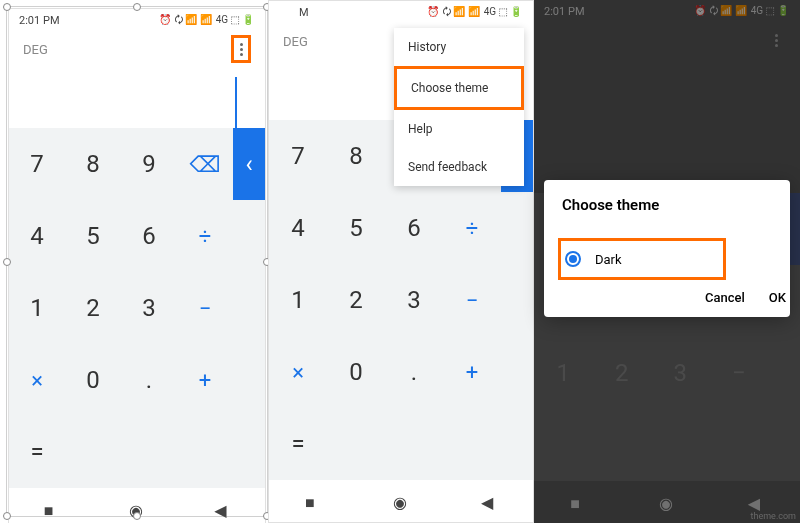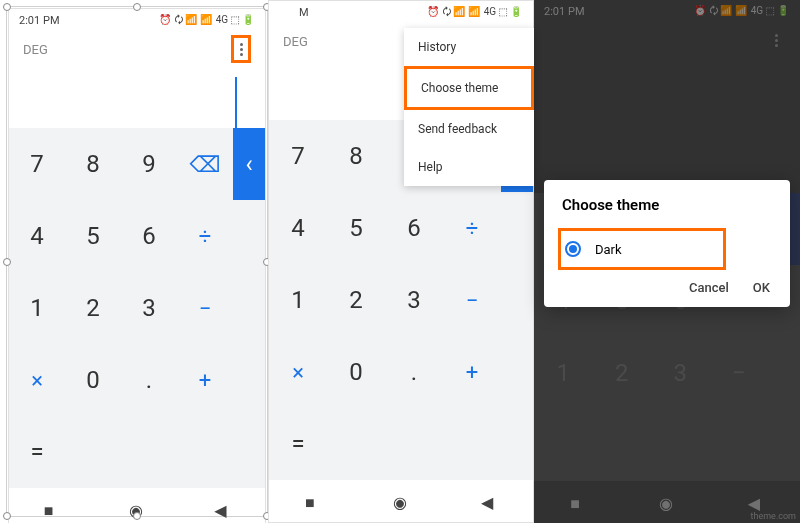--- a/index.html
+++ b/index.html
@@ -18,30 +18,30 @@
 .cursor { position: absolute; right: 28px; top: 10px; width: 2px; height: 62px; background: #1a73e8; }
 .keypad { display: grid; grid-template-columns: repeat(4, 1fr) 32px; background: #f1f3f4; }
 .key { height: 72px; display: flex; align-items: center; justify-content: center; font-size: 24px; font-weight: 400; color: #333; }
 .key.op { color: #1a73e8; font-size: 22px; }
 .key.blue-col { background: #1a73e8; color: #fff; grid-row: span 4; display: flex; align-items: center; justify-content: center; }
 .backspace { color: #1a73e8; font-size: 20px; }
 .nav-bar { height: 42px; display: flex; align-items: center; justify-content: space-around; background: #fff; }
 .nav-bar.dark { background: #5a5a5a; }
 .nav-btn { width: 16px; height: 16px; color: #444; }
 .nav-bar.dark .nav-btn { color: #ccc; }
-.menu-popup { position: absolute; top: 28px; right: 0; width: 130px; background: #fff; box-shadow: 0 2px 8px rgba(0,0,0,0.2); z-index: 5; }
+.menu-popup { position: absolute; top: 28px; right: 10px; width: 130px; background: #fff; box-shadow: 0 2px 8px rgba(0,0,0,0.2); z-index: 5; }
 .menu-item { padding: 12px 14px; font-size: 12px; color: #333; }
 .dim { background: rgba(0,0,0,0.45); position: absolute; inset: 0; z-index: 2; }
 .dialog { position: absolute; top: 180px; left: 10px; right: 10px; background: #fff; border-radius: 4px; z-index: 3; padding: 16px 0 8px; box-shadow: 0 4px 20px rgba(0,0,0,0.3); }
 .dialog-title { font-size: 15px; font-weight: 600; padding: 0 18px 10px; }
 .radio-row { display: flex; align-items: center; gap: 14px; padding: 10px 18px; font-size: 13px; }
 .radio { width: 16px; height: 16px; border: 2px solid #666; border-radius: 50%; display: flex; align-items: center; justify-content: center; }
 .radio.checked { border-color: #1a73e8; }
 .radio.checked::after { content:''; width: 8px; height: 8px; background: #1a73e8; border-radius: 50%; }
-.dialog-actions { display: flex; justify-content: flex-end; gap: 24px; padding: 10px 20px 4px; font-size: 13px; font-weight: 500; color: #404040; }
+.dialog-actions { display: flex; justify-content: flex-end; gap: 24px; padding: 10px 4px 4px; font-size: 13px; font-weight: 500; color: #000000; }
 .sel-handles { position: absolute; inset: 6px 0 6px 6px; border: 1px solid rgba(100,100,100,0.3); pointer-events: none; }
 .handle { position: absolute; width: 8px; height: 8px; background: #fff; border: 1px solid #888; border-radius: 50%; }
 .h-tl { top:-4px; left:-4px; } .h-tr { top:-4px; right:-4px; } .h-bl { bottom:-4px; left:-4px; } .h-br { bottom:-4px; right:-4px; }
 .h-tm { top:-4px; left:50%; margin-left:-4px; } .h-bm { bottom:-4px; left:50%; margin-left:-4px; }
 .h-ml { top:50%; left:-4px; margin-top:-4px; } .h-mr { top:50%; right:-4px; margin-top:-4px; }
 .watermark { position: absolute; bottom: 2px; right: 4px; font-size: 9px; color: #bbb; }
 .phonebody { display:flex; flex-direction:column; height:100%; border:1px solid #e0e0e0; }
 .p3 .phonebody { border: none; }
 .dim-kp .key { color: #888; }
 </style>
@@ -135,22 +135,22 @@
     </div>
     <div class="nav-bar">
       <div class="nav-btn">■</div>
       <div class="nav-btn">◉</div>
       <div class="nav-btn">◀</div>
     </div>
   </div>
   <div class="menu-popup">
     <div class="menu-item">History</div>
     <div class="menu-item hl-orange">Choose theme</div>
+    <div class="menu-item">Help</div>
     <div class="menu-item">Send feedback</div>
-    <div class="menu-item">Help</div>
   </div>
 </div>
 
 <div class="panel p3">
   <div class="phonebody" style="background:#5a5a5a;">
     <div class="status" style="background:#5a5a5a;color:#ddd;">
       <span>2:01 PM</span>
       <span class="status-icons">⏰ 🗘 📶 📶 4G ⬚ 🔋</span>
     </div>
     <div style="height:36px;display:flex;justify-content:flex-end;align-items:center;padding:0 14px;">
@@ -182,21 +182,21 @@
     </div>
     <div class="nav-bar dark">
       <div class="nav-btn">■</div>
       <div class="nav-btn">◉</div>
       <div class="nav-btn">◀</div>
     </div>
   </div>
   <div class="dim"></div>
   <div class="dialog">
     <div class="dialog-title">Choose theme</div>
-    <div class="radio-row hl-orange" style="margin:4px 64px 0 14px;padding-left:4px;">
+    <div class="radio-row hl-orange" style="margin:14px 64px 0 14px;padding-left:4px;">
       <div class="radio checked"></div>
       <span>Dark</span>
     </div>
     <div class="dialog-actions">
       <span>Cancel</span>
       <span>OK</span>
     </div>
   </div>
 </div>
 

